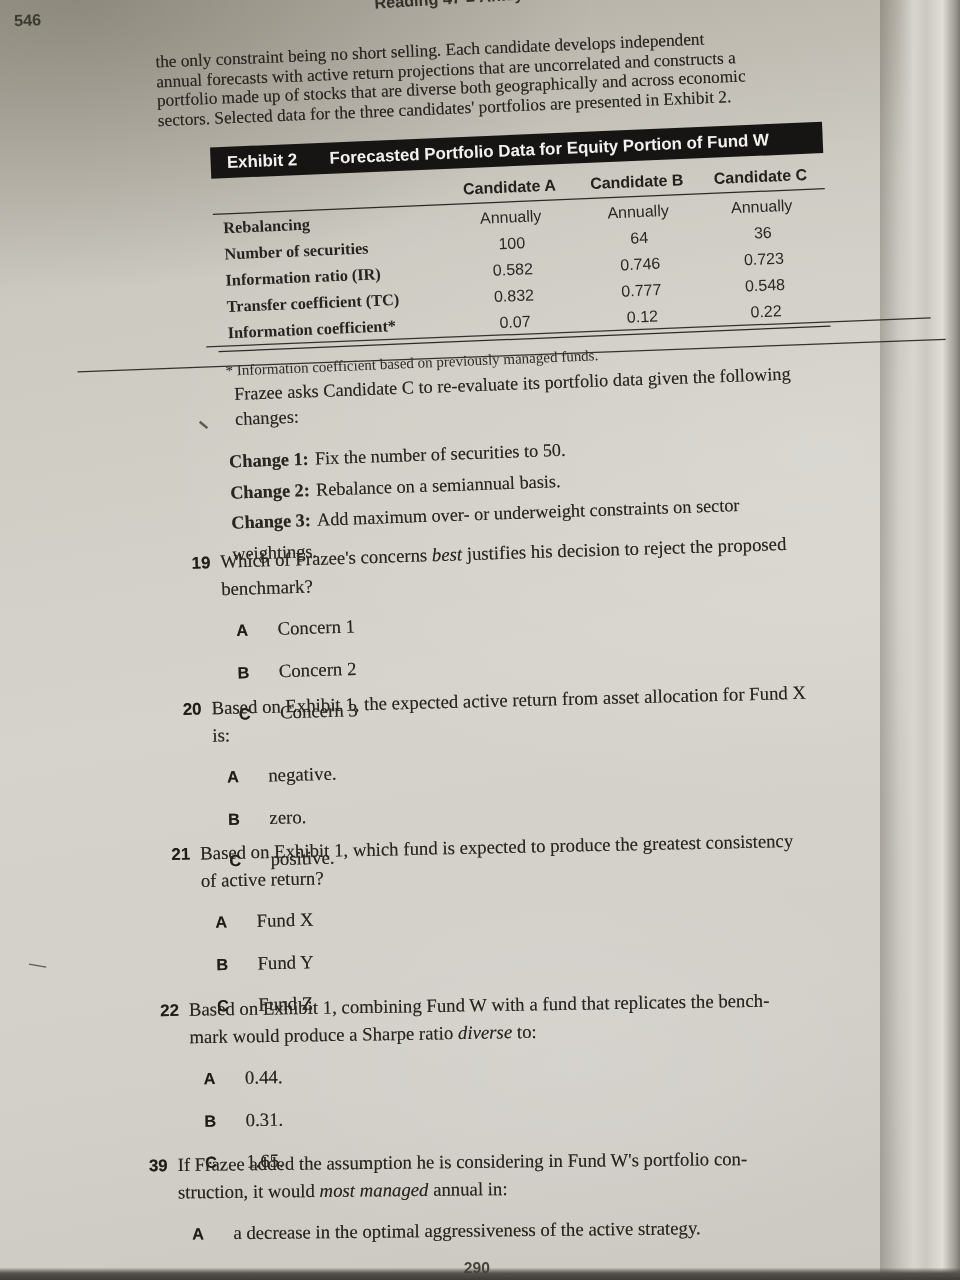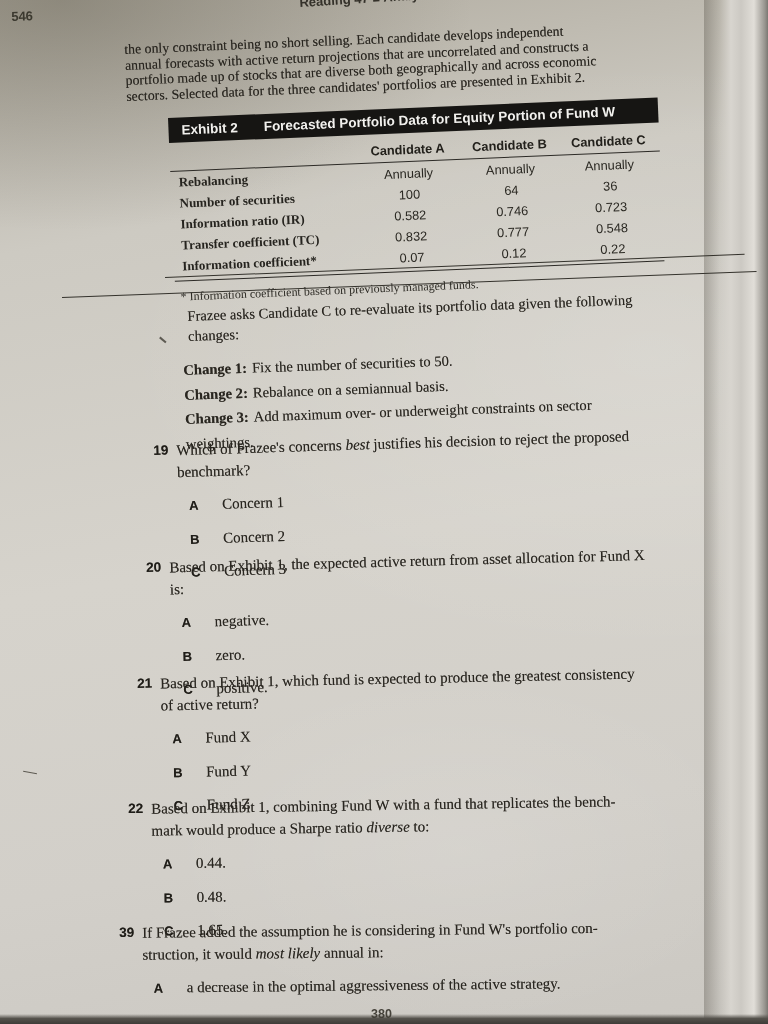--- a/index.html
+++ b/index.html
@@ -205,34 +205,34 @@
 
   <div class="blk question soft" id="q22">
     <div class="qgrid">
       <div class="qnum">22</div>
       <div class="qbody">
         <div class="stem">
           <div><span>Based on Exhibit 1, combining Fund W with a fund that replicates the bench-</span></div>
           <div><span>mark would produce a Sharpe ratio </span><span class="it">diverse</span><span> to:</span></div>
         </div>
         <div class="opt"><span class="letter">A</span><span class="otext">0.44.</span></div>
-        <div class="opt"><span class="letter">B</span><span class="otext">0.48.</span></div>
+        <div class="opt"><span class="letter">B</span><span class="otext">0.31.</span></div>
         <div class="opt"><span class="letter">C</span><span class="otext">1.65.</span></div>
       </div>
     </div>
   </div>
 
   <div class="blk question soft" id="q23">
     <div class="qgrid">
       <div class="qnum">39</div>
       <div class="qbody">
         <div class="stem">
           <div><span>If Frazee added the assumption he is considering in Fund W's portfolio con-</span></div>
-          <div><span>struction, it would </span><span class="it">most likely</span><span> annual in:</span></div>
+          <div><span>struction, it would </span><span class="it">most managed</span><span> annual in:</span></div>
         </div>
         <div class="opt"><span class="letter">A</span><span class="otext">a decrease in the optimal aggressiveness of the active strategy.</span></div>
       </div>
     </div>
   </div>
 
-  <div class="blk sans" id="footer-number">380</div>
+  <div class="blk sans" id="footer-number">290</div>
 
 </div>
 
 </body></html>

